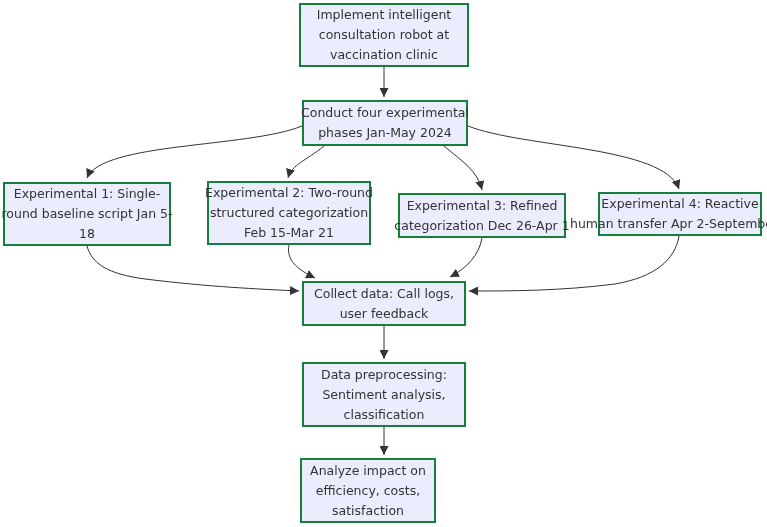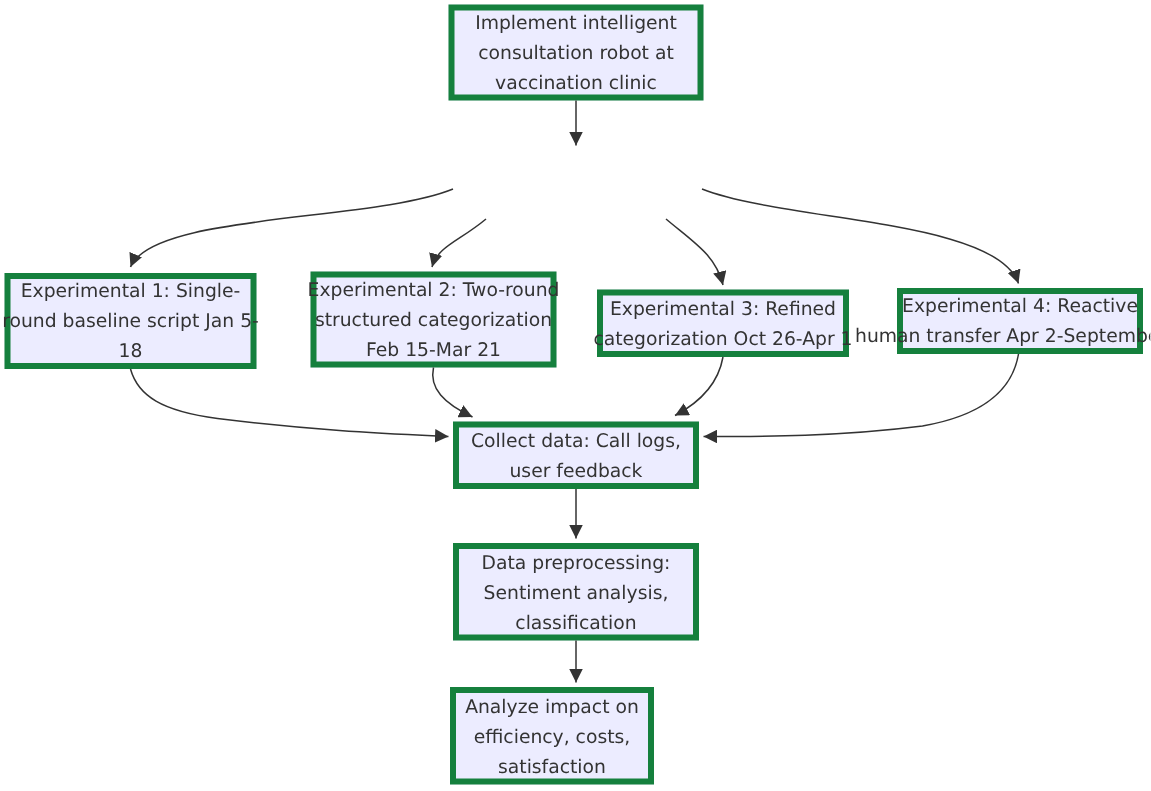--- a/index.html
+++ b/index.html
@@ -16,21 +16,21 @@
     position: relative;
     width: 767px;
     height: 527px;
     background: #ffffff;
     overflow: hidden;
   }
   .node {
     position: absolute;
     box-sizing: border-box;
     background: #ECECFF;
-    border: 4px solid #15803d;
+    border: 2px solid #15803d;
     color: #333333;
     display: flex;
     align-items: center;
     justify-content: center;
     text-align: center;
     font-size: 12.5px;
     line-height: 20px;
     z-index: 1;
   }
   .node .label {
@@ -64,36 +64,40 @@
 <body>
 
 <div class="canvas">
 
   <div class="node n-start">
     <span class="label">Implement intelligent
 consultation robot at
 vaccination clinic</span>
   </div>
 
+  <div class="node n-phases">
+    <span class="label">Conduct four experimental
+phases Jan-May 2024</span>
+  </div>
 
   <div class="node n-exp1">
     <span class="label">Experimental 1: Single-
 round baseline script Jan 5-
 18</span>
   </div>
 
   <div class="node n-exp2">
     <span class="label">Experimental 2: Two-round
 structured categorization
 Feb 15-Mar 21</span>
   </div>
 
   <div class="node n-exp3">
     <span class="label">Experimental 3: Refined
-categorization Oct 26-Apr 1</span>
+categorization Dec 26-Apr 1</span>
   </div>
 
   <div class="node n-exp4">
     <span class="label">Experimental 4: Reactive
 human transfer Apr 2-September 6</span>
   </div>
 
   <div class="node n-collect">
     <span class="label">Collect data: Call logs,
 user feedback</span>

